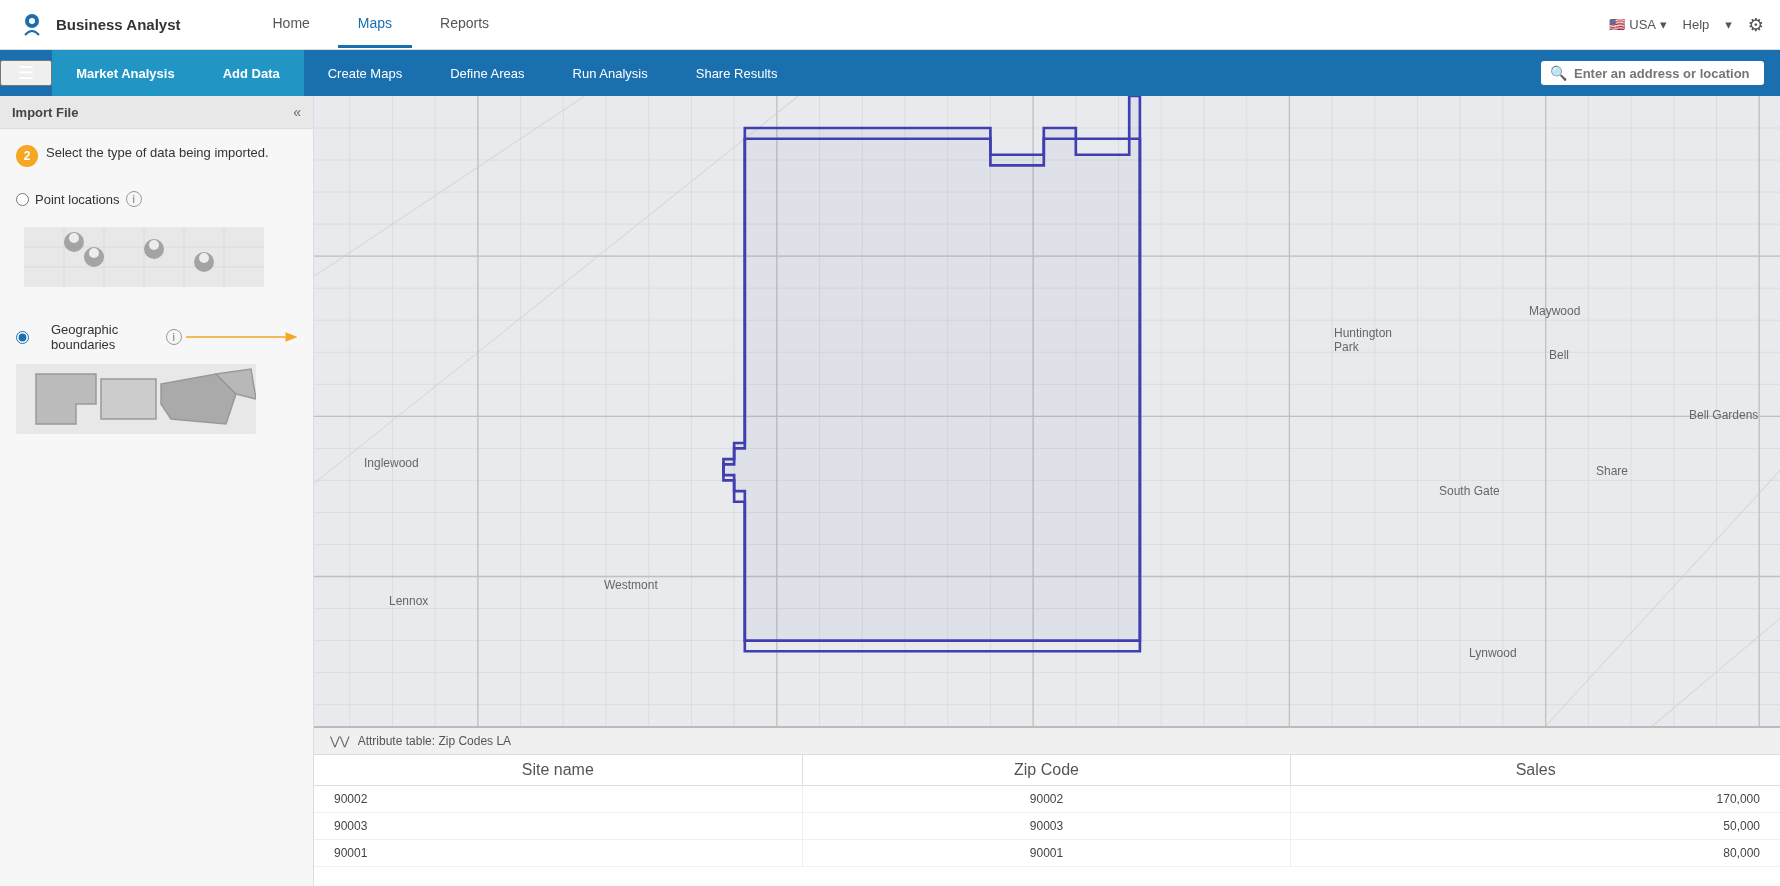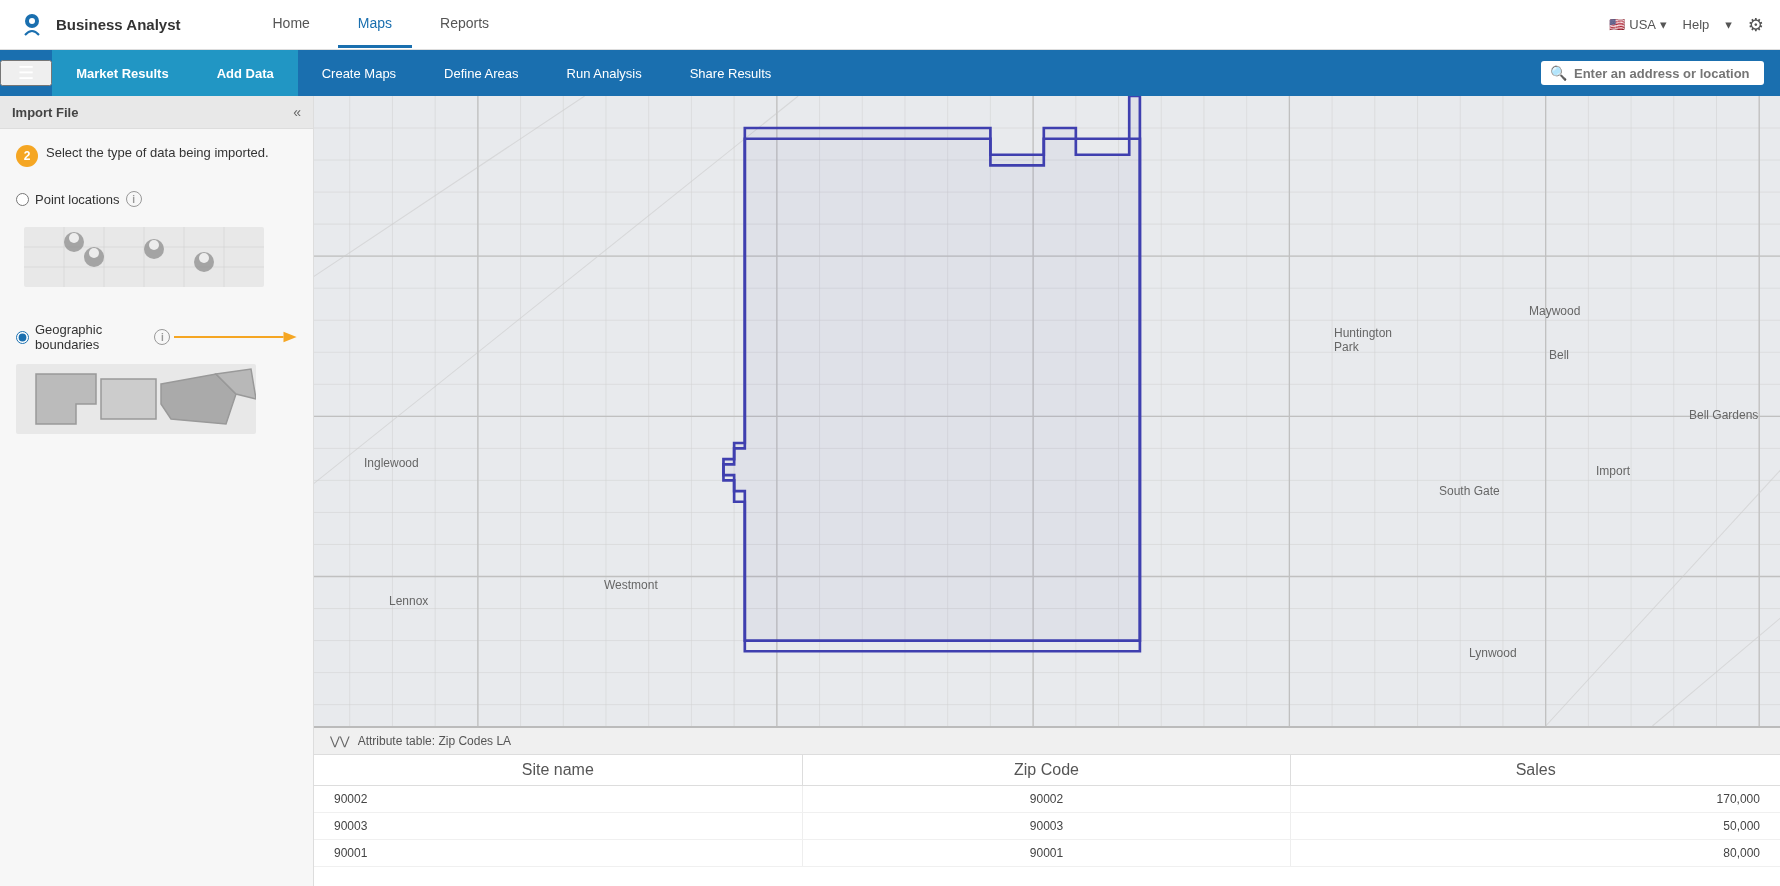--- a/index.html
+++ b/index.html
@@ -170,21 +170,21 @@
     </div>
     <div class="help-btn">Help</div>
     <span style="color:#555">▾</span>
     <div class="settings-icon">⚙</div>
   </div>
 </div>
 
 <div class="workflow-bar">
   <button class="hamburger-btn">☰</button>
   <div class="workflow-step active">
-    <span>Market Results</span>
+    <span>Market Analysis</span>
   </div>
   <div class="workflow-step active" style="background:#2196c4;">
     <span>Add Data</span>
   </div>
   <div class="workflow-step">
     <span>Create Maps</span>
   </div>
   <div class="workflow-step">
     <span>Define Areas</span>
   </div>
@@ -240,21 +240,21 @@
           <circle cx="130" cy="22" r="10" fill="#888" opacity="0.7"></circle>
           <circle cx="130" cy="18" r="5" fill="#fff" opacity="0.8"></circle>
           <circle cx="180" cy="35" r="10" fill="#888" opacity="0.7"></circle>
           <circle cx="180" cy="31" r="5" fill="#fff" opacity="0.8"></circle>
           <circle cx="50" cy="15" r="10" fill="#888" opacity="0.7"></circle>
           <circle cx="50" cy="11" r="5" fill="#fff" opacity="0.8"></circle>
         </svg>
       </div>
 
       <div class="radio-option annotation-row" style="display:flex;align-items:center;gap:0;">
-        <label style="display:flex;align-items:center;gap:6px;cursor:pointer;font-size:13px;color:#333;">
+        <label style="display:flex;align-items:center;gap:22px;cursor:pointer;font-size:13px;color:#333;">
           <input type="radio" name="data-type" checked="" style="">
           <span>Geographic boundaries</span>
           <span class="info-icon">i</span>
         </label>
 
         <svg width="140" height="24" viewBox="0 0 140 24" style="margin-left:4px;">
           <line x1="0" y1="12" x2="125" y2="12" stroke="#f5a623" stroke-width="2"></line>
           <polygon points="125,6 140,12 125,18" fill="#f5a623"></polygon>
         </svg>
       </div>
@@ -365,21 +365,21 @@
       </svg>
 
       <div class="map-label" style="top:230px;left:1020px;">
         <span>Huntington</span><br><span>Park</span>
       </div>
       <div class="map-label" style="top:208px;left:1215px;">Maywood</div>
       <div class="map-label" style="top:252px;left:1235px;">Bell</div>
       <div class="map-label" style="top:312px;left:1375px;">Bell Gardens</div>
       <div class="map-label" style="top:360px;left:50px;">Inglewood</div>
       <div class="map-label" style="top:388px;left:1125px;">South Gate</div>
-      <div class="map-label" style="top:368px;left:1282px;">Import</div>
+      <div class="map-label" style="top:368px;left:1282px;">Share</div>
       <div class="map-label" style="top:482px;left:290px;">Westmont</div>
       <div class="map-label" style="top:498px;left:75px;">Lennox</div>
       <div class="map-label" style="top:550px;left:1155px;">Lynwood</div>
     </div>
 
     <div class="attribute-table-area">
       <div class="attr-table-header">
         <span class="attr-table-collapse">⋁⋁</span>
         <span class="attr-table-title">Attribute table: Zip Codes LA</span>
       </div>

